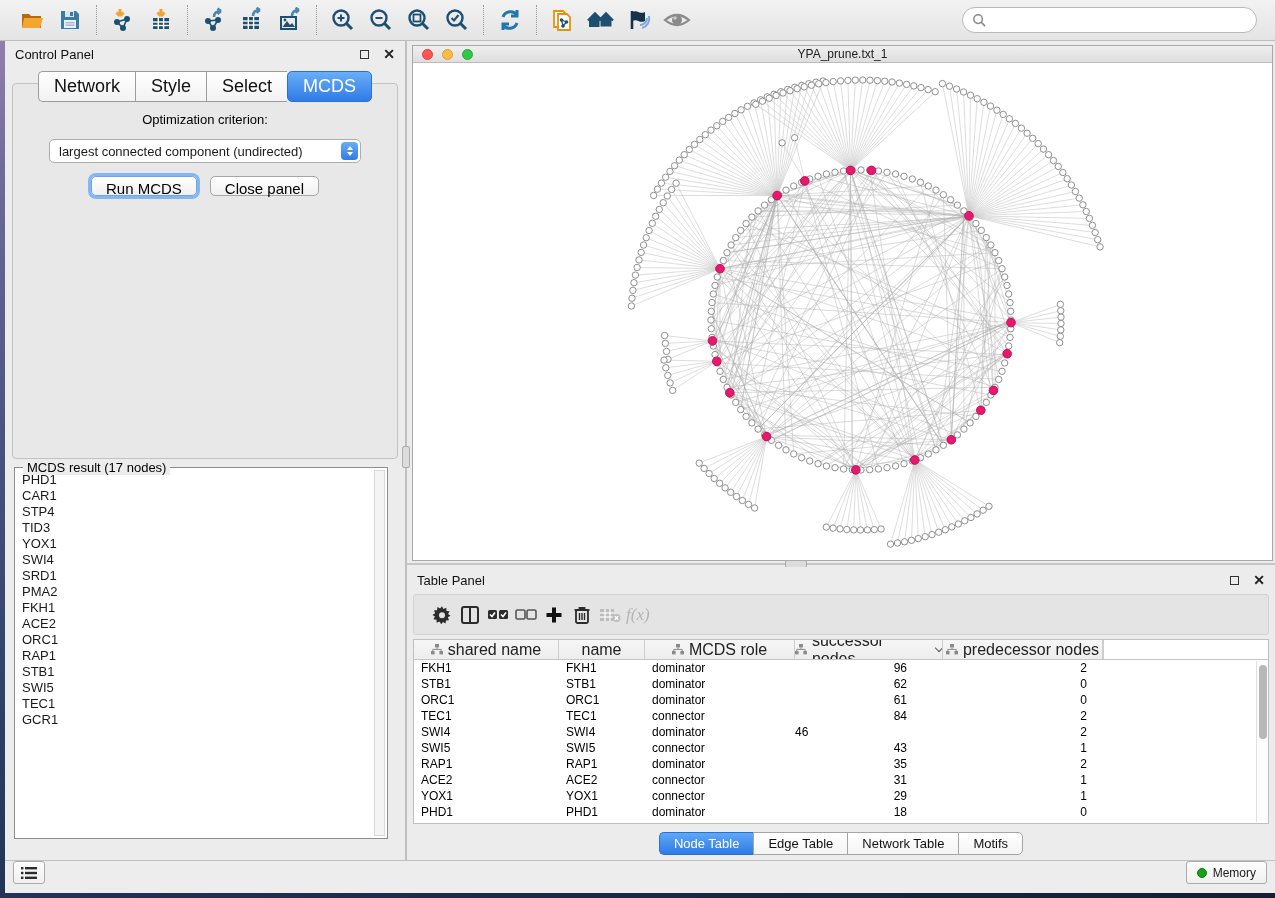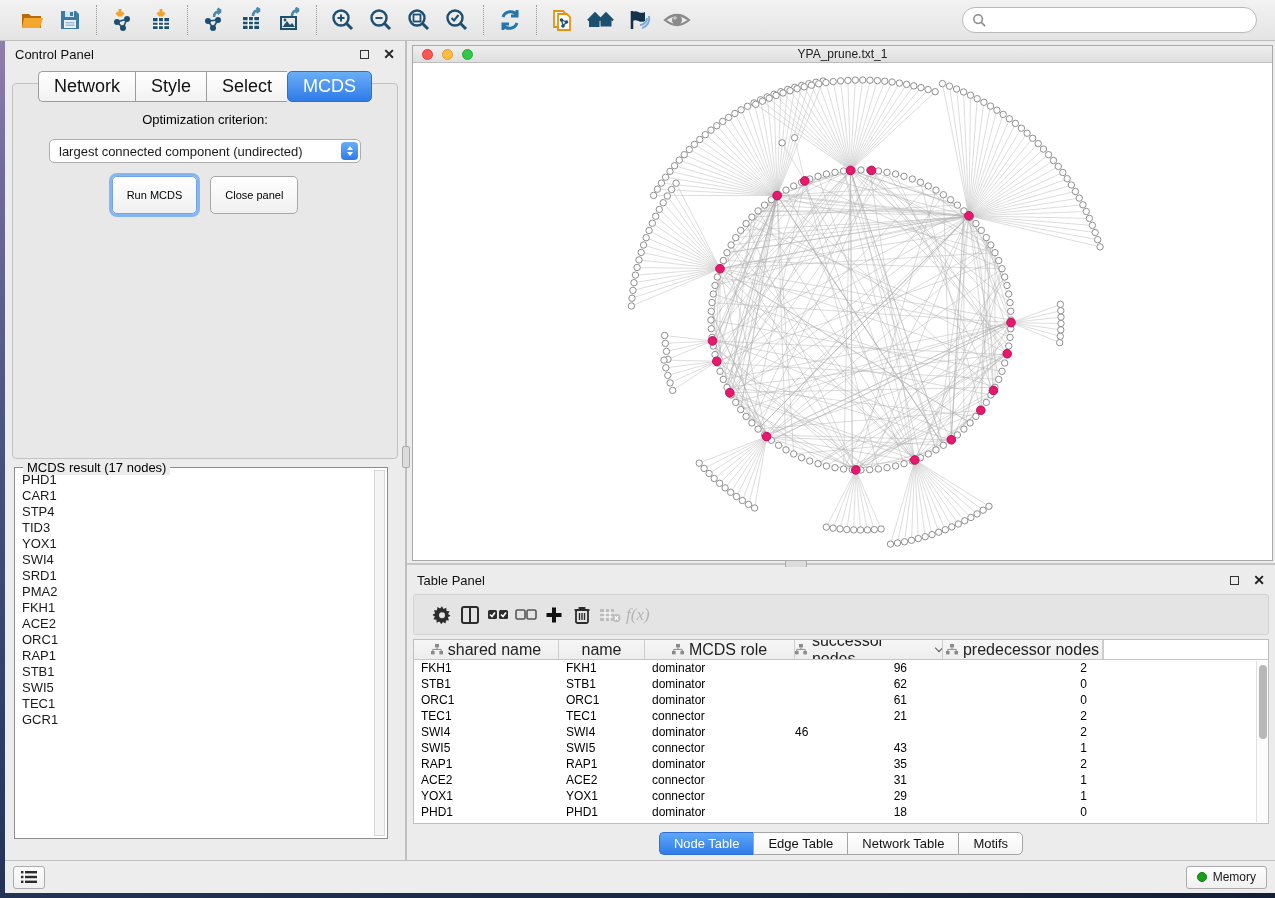--- a/index.html
+++ b/index.html
@@ -37,21 +37,21 @@
   .cp-content{position:absolute;left:7px;right:7px;top:42px;height:376px;background:#e8e8e8;
     border:1px solid #c2c2c2;border-radius:4px;}
   .opt-label{text-align:center;margin-top:28px;font-size:13px;color:#000;}
   .opt-select{margin:12px auto 0 auto;width:312px;height:24px;background:#fff;border:1px solid #adadad;
     border-radius:5px;display:flex;align-items:center;padding-left:9px;font-size:13px;cursor:pointer;position:relative;}
   .opt-select .stepper{position:absolute;right:2px;top:2px;bottom:2px;width:17px;border-radius:4px;
     background:linear-gradient(#6aaef8,#2e7be8);display:flex;flex-direction:column;align-items:center;justify-content:center;gap:2px;}
   .stepper .up{width:0;height:0;border-left:3.5px solid transparent;border-right:3.5px solid transparent;border-bottom:4px solid #fff;}
   .stepper .dn{width:0;height:0;border-left:3.5px solid transparent;border-right:3.5px solid transparent;border-top:4px solid #fff;}
   .btn-row{display:flex;justify-content:center;gap:13px;margin-top:13px;}
-  .cp-btn{font-size:11px;font-family:"Liberation Sans",sans-serif;padding:3px 14px;height:38px;background:linear-gradient(#ffffff,#f0f0f0);
+  .cp-btn{font-size:15px;font-family:"Liberation Sans",sans-serif;padding:3px 14px;height:20px;background:linear-gradient(#ffffff,#f0f0f0);
     border:1px solid #a7a7a7;border-radius:5px;cursor:pointer;color:#000;}
   .cp-btn.focused{box-shadow:0 0 0 3px rgba(100,165,245,.75);border-color:#6fa5e8;}
   
   .result-group{position:absolute;left:9px;width:374px;top:426px;height:372px;
     border:1px solid #8d8d8d;background:#fff;}
   .result-legend{position:absolute;top:-8px;left:8px;background:#ececec;padding:0 4px;font-size:13px;color:#000;}
   .result-list{position:absolute;inset:4px 14px 4px 4px;overflow:hidden;font-size:13px;line-height:16px;}
   .result-list div{padding-left:3px;cursor:default;}
   .result-scroll{position:absolute;top:2px;bottom:2px;right:2px;width:11px;background:#f4f4f4;border:1px solid #d8d8d8;}
   
@@ -87,21 +87,21 @@
   .t-cell{overflow:hidden;white-space:nowrap;}
   .chev{width:6px;height:6px;border-right:1.5px solid #555;border-bottom:1.5px solid #555;transform:rotate(45deg);margin-top:-3px;}
   .t-scroll{position:absolute;top:21px;bottom:1px;right:0;width:12px;background:#fcfcfc;border-left:1px solid #e0e0e0;}
   .t-thumb{position:absolute;top:4px;left:1.5px;width:8px;height:74px;background:#b8b8b8;border-radius:4px;cursor:pointer;}
   .tp-tabs{position:absolute;left:0;right:0;top:265px;display:flex;justify-content:center;}
   .tp-tab{font-size:13px;padding:3px 14px;background:linear-gradient(#ffffff,#f4f4f4);border:1px solid #a5a5a5;border-right:none;color:#111;cursor:pointer;}
   .tp-tab:first-child{border-radius:5px 0 0 5px;}
   .tp-tab:last-child{border-right:1px solid #a5a5a5;border-radius:0 5px 5px 0;}
   .tp-tab.selected{background:linear-gradient(#5ea7f7,#2e7be8);color:#fff;border-color:#2e6fd0;}
   
-  .status-bar{position:absolute;left:0;right:0;bottom:0;height:33px;background:#ededed;border-top:1px solid #c0c0c0;display:flex;align-items:center;padding:0 8px;}
+  .status-bar{position:absolute;left:0;right:0;bottom:0;height:33px;background:#ededed;border-top:1px solid #c0c0c0;display:flex;padding:0 8px;}
   .list-button{width:32px;height:23px;background:linear-gradient(#fdfdfd,#f0f0f0);border:1px solid #ababab;border-radius:3px;
     display:flex;align-items:center;justify-content:center;cursor:pointer;}
   .memory-button{margin-left:auto;height:23px;background:linear-gradient(#fdfdfd,#f0f0f0);border:1px solid #ababab;border-radius:3px;
     display:flex;align-items:center;gap:6px;padding:0 10px;font-size:12px;cursor:pointer;}
   .mem-dot{width:10px;height:10px;border-radius:50%;background:#18a018;border:1px solid #0d7d0d;}
 </style>
 </head>
 <body>
 
 <div class="app-toolbar">
@@ -768,21 +768,21 @@
               <div class="t-cell" style="width: 145px; text-align: left; padding: 1px 0px 0px 7px;">ORC1</div>
               <div class="t-cell" style="width: 86px; text-align: left; padding: 1px 0px 0px 7px;">ORC1</div>
               <div class="t-cell" style="width: 150px; text-align: left; padding: 1px 0px 0px 7px;">dominator</div>
               <div class="t-cell" style="width: 148px; text-align: right; padding: 1px 36px 0px 0px;">61</div>
               <div class="t-cell" style="width: 160px; text-align: right; padding: 1px 16px 0px 0px;">0</div>
             </div>
             <div class="t-row">
               <div class="t-cell" style="width: 145px; text-align: left; padding: 1px 0px 0px 7px;">TEC1</div>
               <div class="t-cell" style="width: 86px; text-align: left; padding: 1px 0px 0px 7px;">TEC1</div>
               <div class="t-cell" style="width: 150px; text-align: left; padding: 1px 0px 0px 7px;">connector</div>
-              <div class="t-cell" style="width: 148px; text-align: right; padding: 1px 36px 0px 0px;">21</div>
+              <div class="t-cell" style="width: 148px; text-align: right; padding: 1px 36px 0px 0px;">84</div>
               <div class="t-cell" style="width: 160px; text-align: right; padding: 1px 16px 0px 0px;">2</div>
             </div>
             <div class="t-row">
               <div class="t-cell" style="width: 145px; text-align: left; padding: 1px 0px 0px 7px;">SWI4</div>
               <div class="t-cell" style="width: 86px; text-align: left; padding: 1px 0px 0px 7px;">SWI4</div>
               <div class="t-cell" style="width: 150px; text-align: left; padding: 1px 0px 0px 7px;">dominator</div>
               <div class="t-cell" style="width: 148px; padding: 1px 36px 0px 0px;">46</div>
               <div class="t-cell" style="width: 160px; text-align: right; padding: 1px 16px 0px 0px;">2</div>
             </div>
             <div class="t-row">

